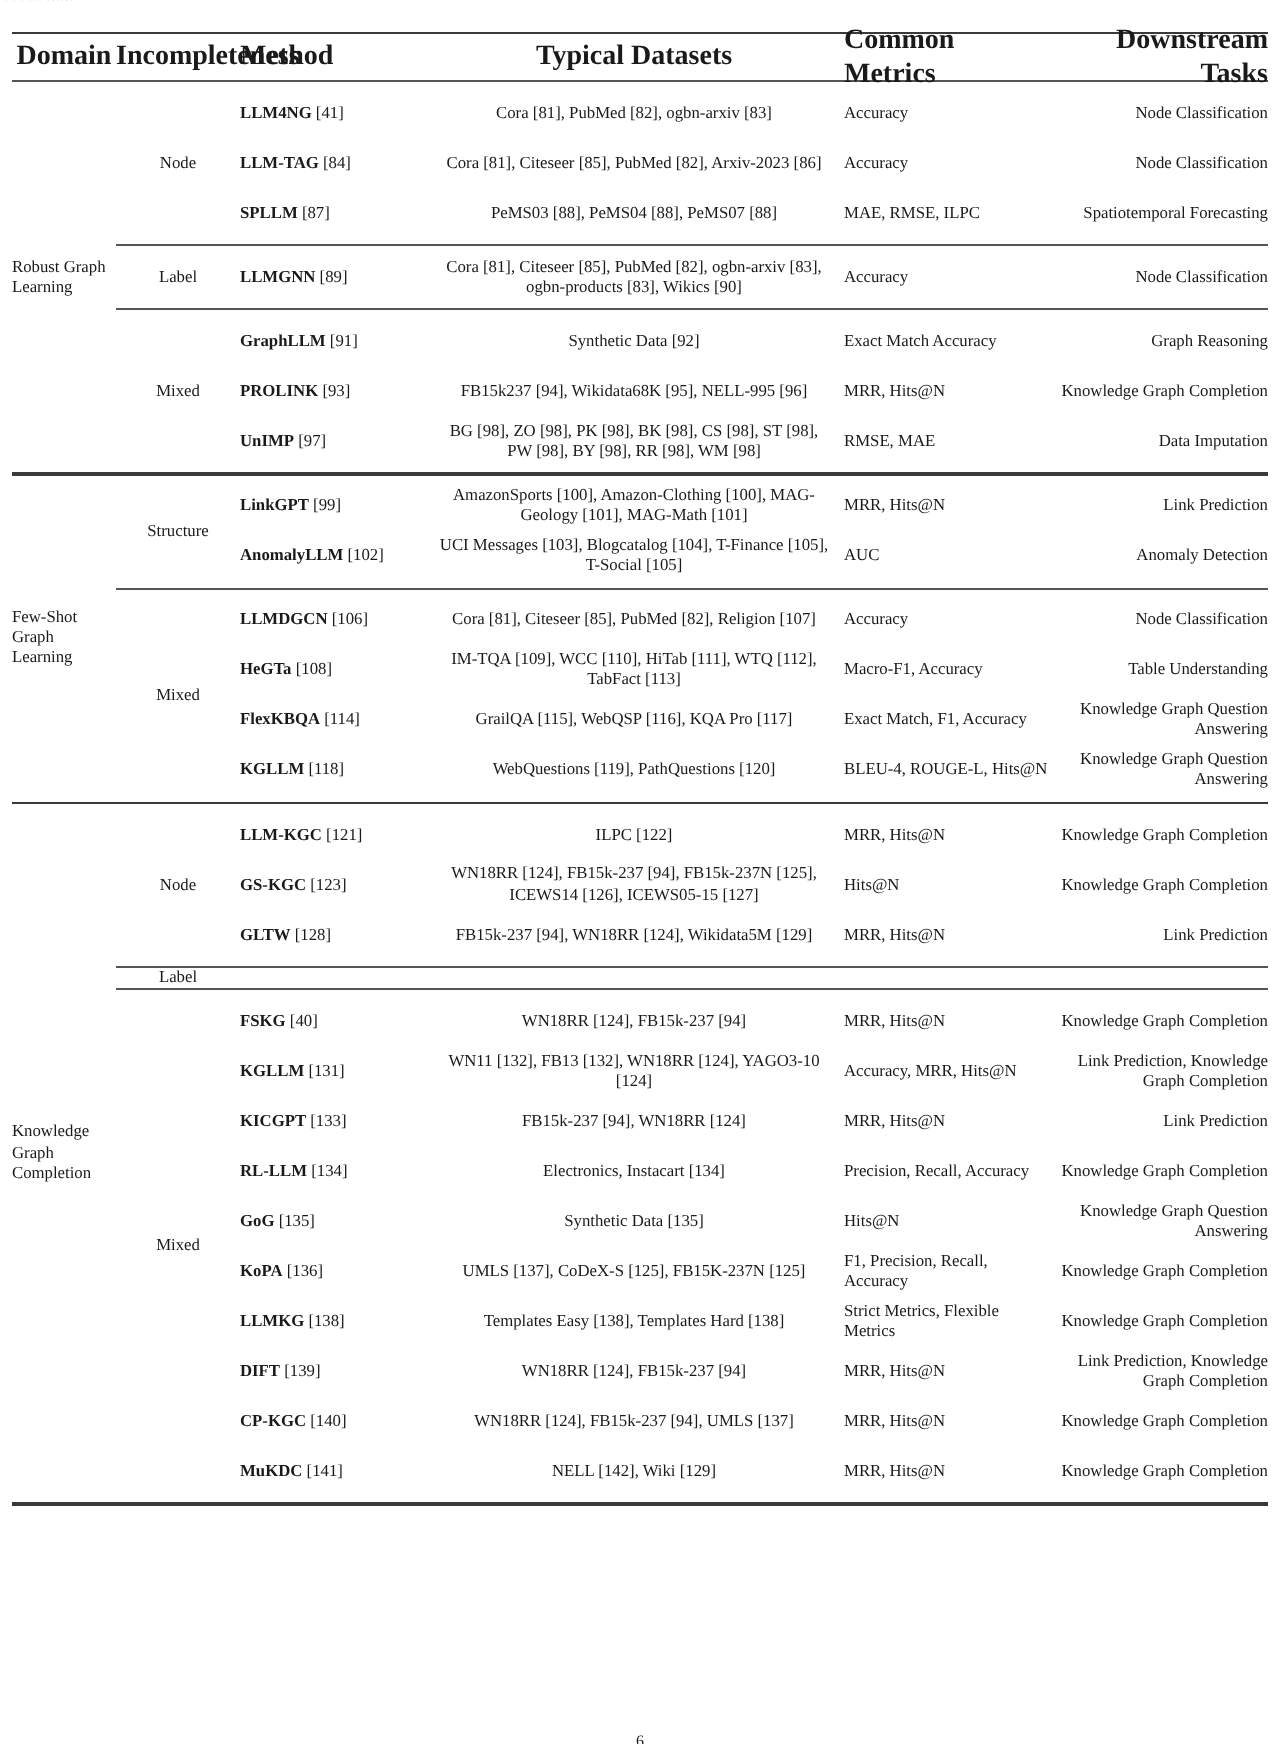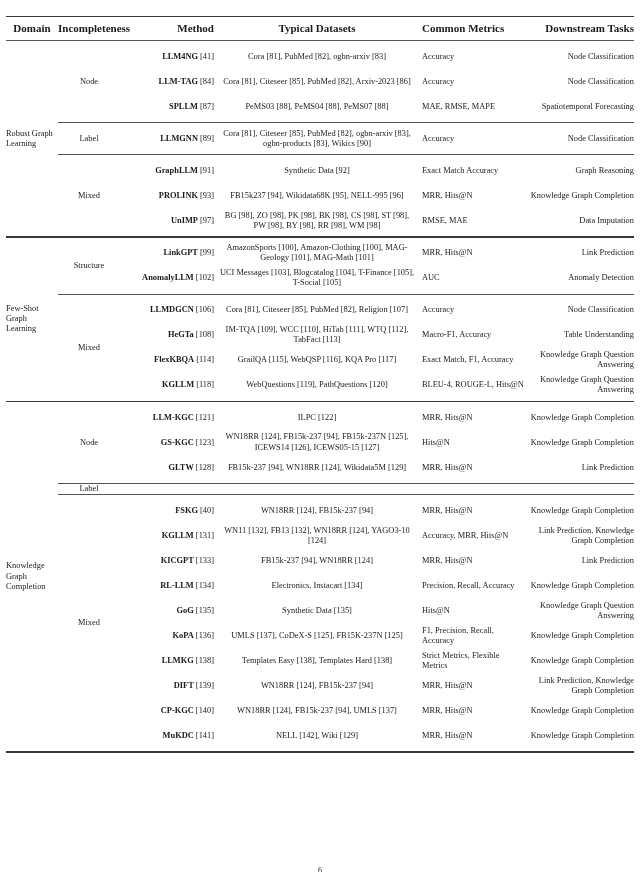--- a/index.html
+++ b/index.html
@@ -38,25 +38,25 @@
     }
     .rule-thin {
       height: 1px;
       background: #555;
     }
     .hdr {
       display: flex;
       align-items: center;
       height: 23px;
       font-weight: bold;
-      font-size: 11px;
+      font-size: 14px;
     }
     .c-domain  { width: 52px;  text-align: center; flex: none; }
     .c-inc     { width: 62px;  text-align: right; flex: none; }
-    .c-method  { width: 94px;  text-align: right; flex: none; font-family: Liberation Serif, serif; }
+    .c-method  { width: 94px;  text-align: left; flex: none; font-family: Liberation Serif, serif; }
     .c-data    { width: 206px; text-align: center; flex: none; padding: 0 4px; box-sizing: border-box; }
     .c-metric  { width: 108px; text-align: left; flex: none; padding: 0 2px; box-sizing: border-box; }
     .c-task    { width: 106px; text-align: right; flex: none; }
 
     .domain-block {
       display: flex;
       position: relative;
     }
     .domain-label {
       width: 52px;
@@ -131,21 +131,21 @@
               </div>
               <div class="row">
                 <div class="c-method"><b>LLM-TAG</b> <span>[84]</span></div>
                 <div class="c-data">Cora [81], Citeseer [85], PubMed [82], Arxiv-2023 [86]</div>
                 <div class="c-metric">Accuracy</div>
                 <div class="c-task">Node Classification</div>
               </div>
               <div class="row">
                 <div class="c-method"><b>SPLLM</b> <span>[87]</span></div>
                 <div class="c-data">PeMS03 [88], PeMS04 [88], PeMS07 [88]</div>
-                <div class="c-metric">MAE, RMSE, MAPE</div>
+                <div class="c-metric">MAE, RMSE, ILPC</div>
                 <div class="c-task">Spatiotemporal Forecasting</div>
               </div>
               <div class="pad-bot"></div>
             </div>
           </div>
           <div class="inc-group">
             <div class="inc-label">Label</div>
             <div class="rows">
               <div class="pad-top"></div>
               <div class="row">

